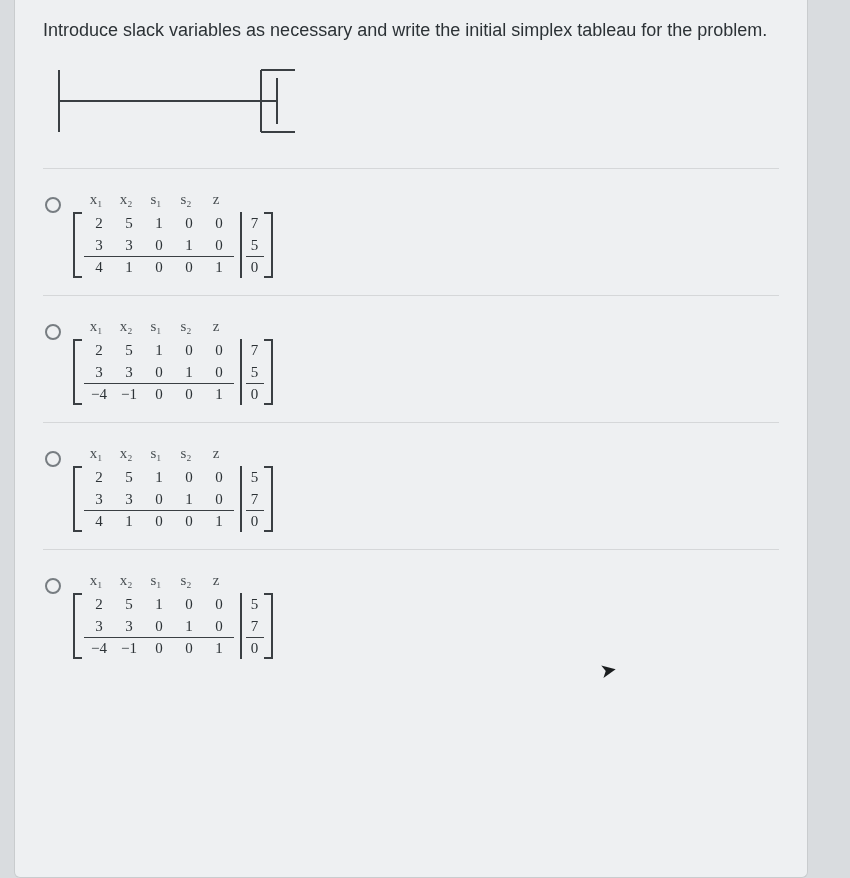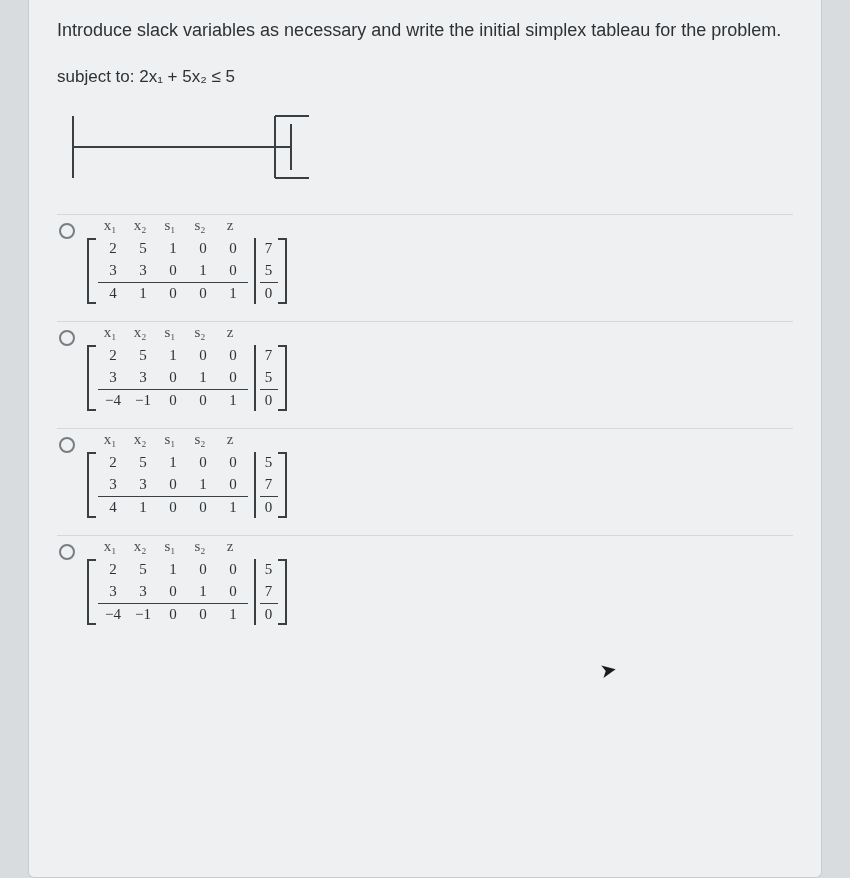--- a/index.html
+++ b/index.html
@@ -9,21 +9,21 @@
     height:878px;
     background:#d9dcdf;
     font-family: Arial, Helvetica, sans-serif;
     color:#2c3236;
     font-size:17px;
     overflow:hidden;
     position:relative;
   }
   .sheet {
     position:absolute;
-    left:28px; top:0;
+    left:14px; top:0;
     width:794px;
     height:878px;
     background:#eef0f2;
     border:1px solid #c9ccce;
     border-top:none;
     border-radius:0 0 6px 6px;
     padding:18px 28px 0 28px;
   }
   .question-text { line-height:1.35; margin-bottom:22px; font-size:18px; }
   .formulation { margin-bottom:20px; font-size:17px; line-height:1.5; }
@@ -32,21 +32,21 @@
 
   
   .slider-box { margin:6px 0 30px 4px; }
   .slider-svg { display:block; }
 
   
   .option {
     display:flex;
     align-items:flex-start;
     gap:12px;
-    padding:2px 0 12px 2px;
+    padding:22px 0 12px 2px;
     border-top:1px solid rgba(0,0,0,0.10);
   }
   .option:first-of-type { border-top:1px solid rgba(0,0,0,0.10); }
   .radio {
     width:16px; height:16px; border:2px solid #777d82; border-radius:50%;
     margin-top:6px; flex:0 0 auto; background:#eef0f2;
   }
   .matrix-wrap { font-family: "Times New Roman", Times, serif; }
   .col-headers { display:flex; gap:0; padding-left:8px; font-size:15px; color:#474d51; margin-bottom:4px; }
   .col-headers span { width:30px; text-align:center; }
@@ -96,21 +96,20 @@
   }
 </style>
 </head>
 <body>
 
 <div class="sheet">
 
   <div class="question-text">Introduce slack variables as necessary and write the initial simplex tableau for the problem.</div>
 
   <div class="formulation">
-    <div class="row">subject to: 2x₁ + 5x₂ ≤ 5</div>
   </div>
 
   <div class="slider-box">
     <svg class="slider-svg" width="260" height="74" viewBox="0 0 260 74">
       <line x1="12" y1="37" x2="230" y2="37" stroke="#3a3f43" stroke-width="2"></line>
       <line x1="12" y1="6" x2="12" y2="68" stroke="#3a3f43" stroke-width="2"></line>
       <line x1="214" y1="6" x2="214" y2="68" stroke="#3a3f43" stroke-width="2"></line>
       <line x1="230" y1="14" x2="230" y2="60" stroke="#3a3f43" stroke-width="2"></line>
       <line x1="214" y1="6" x2="248" y2="6" stroke="#3a3f43" stroke-width="2"></line>
       <line x1="214" y1="68" x2="248" y2="68" stroke="#3a3f43" stroke-width="2"></line>

